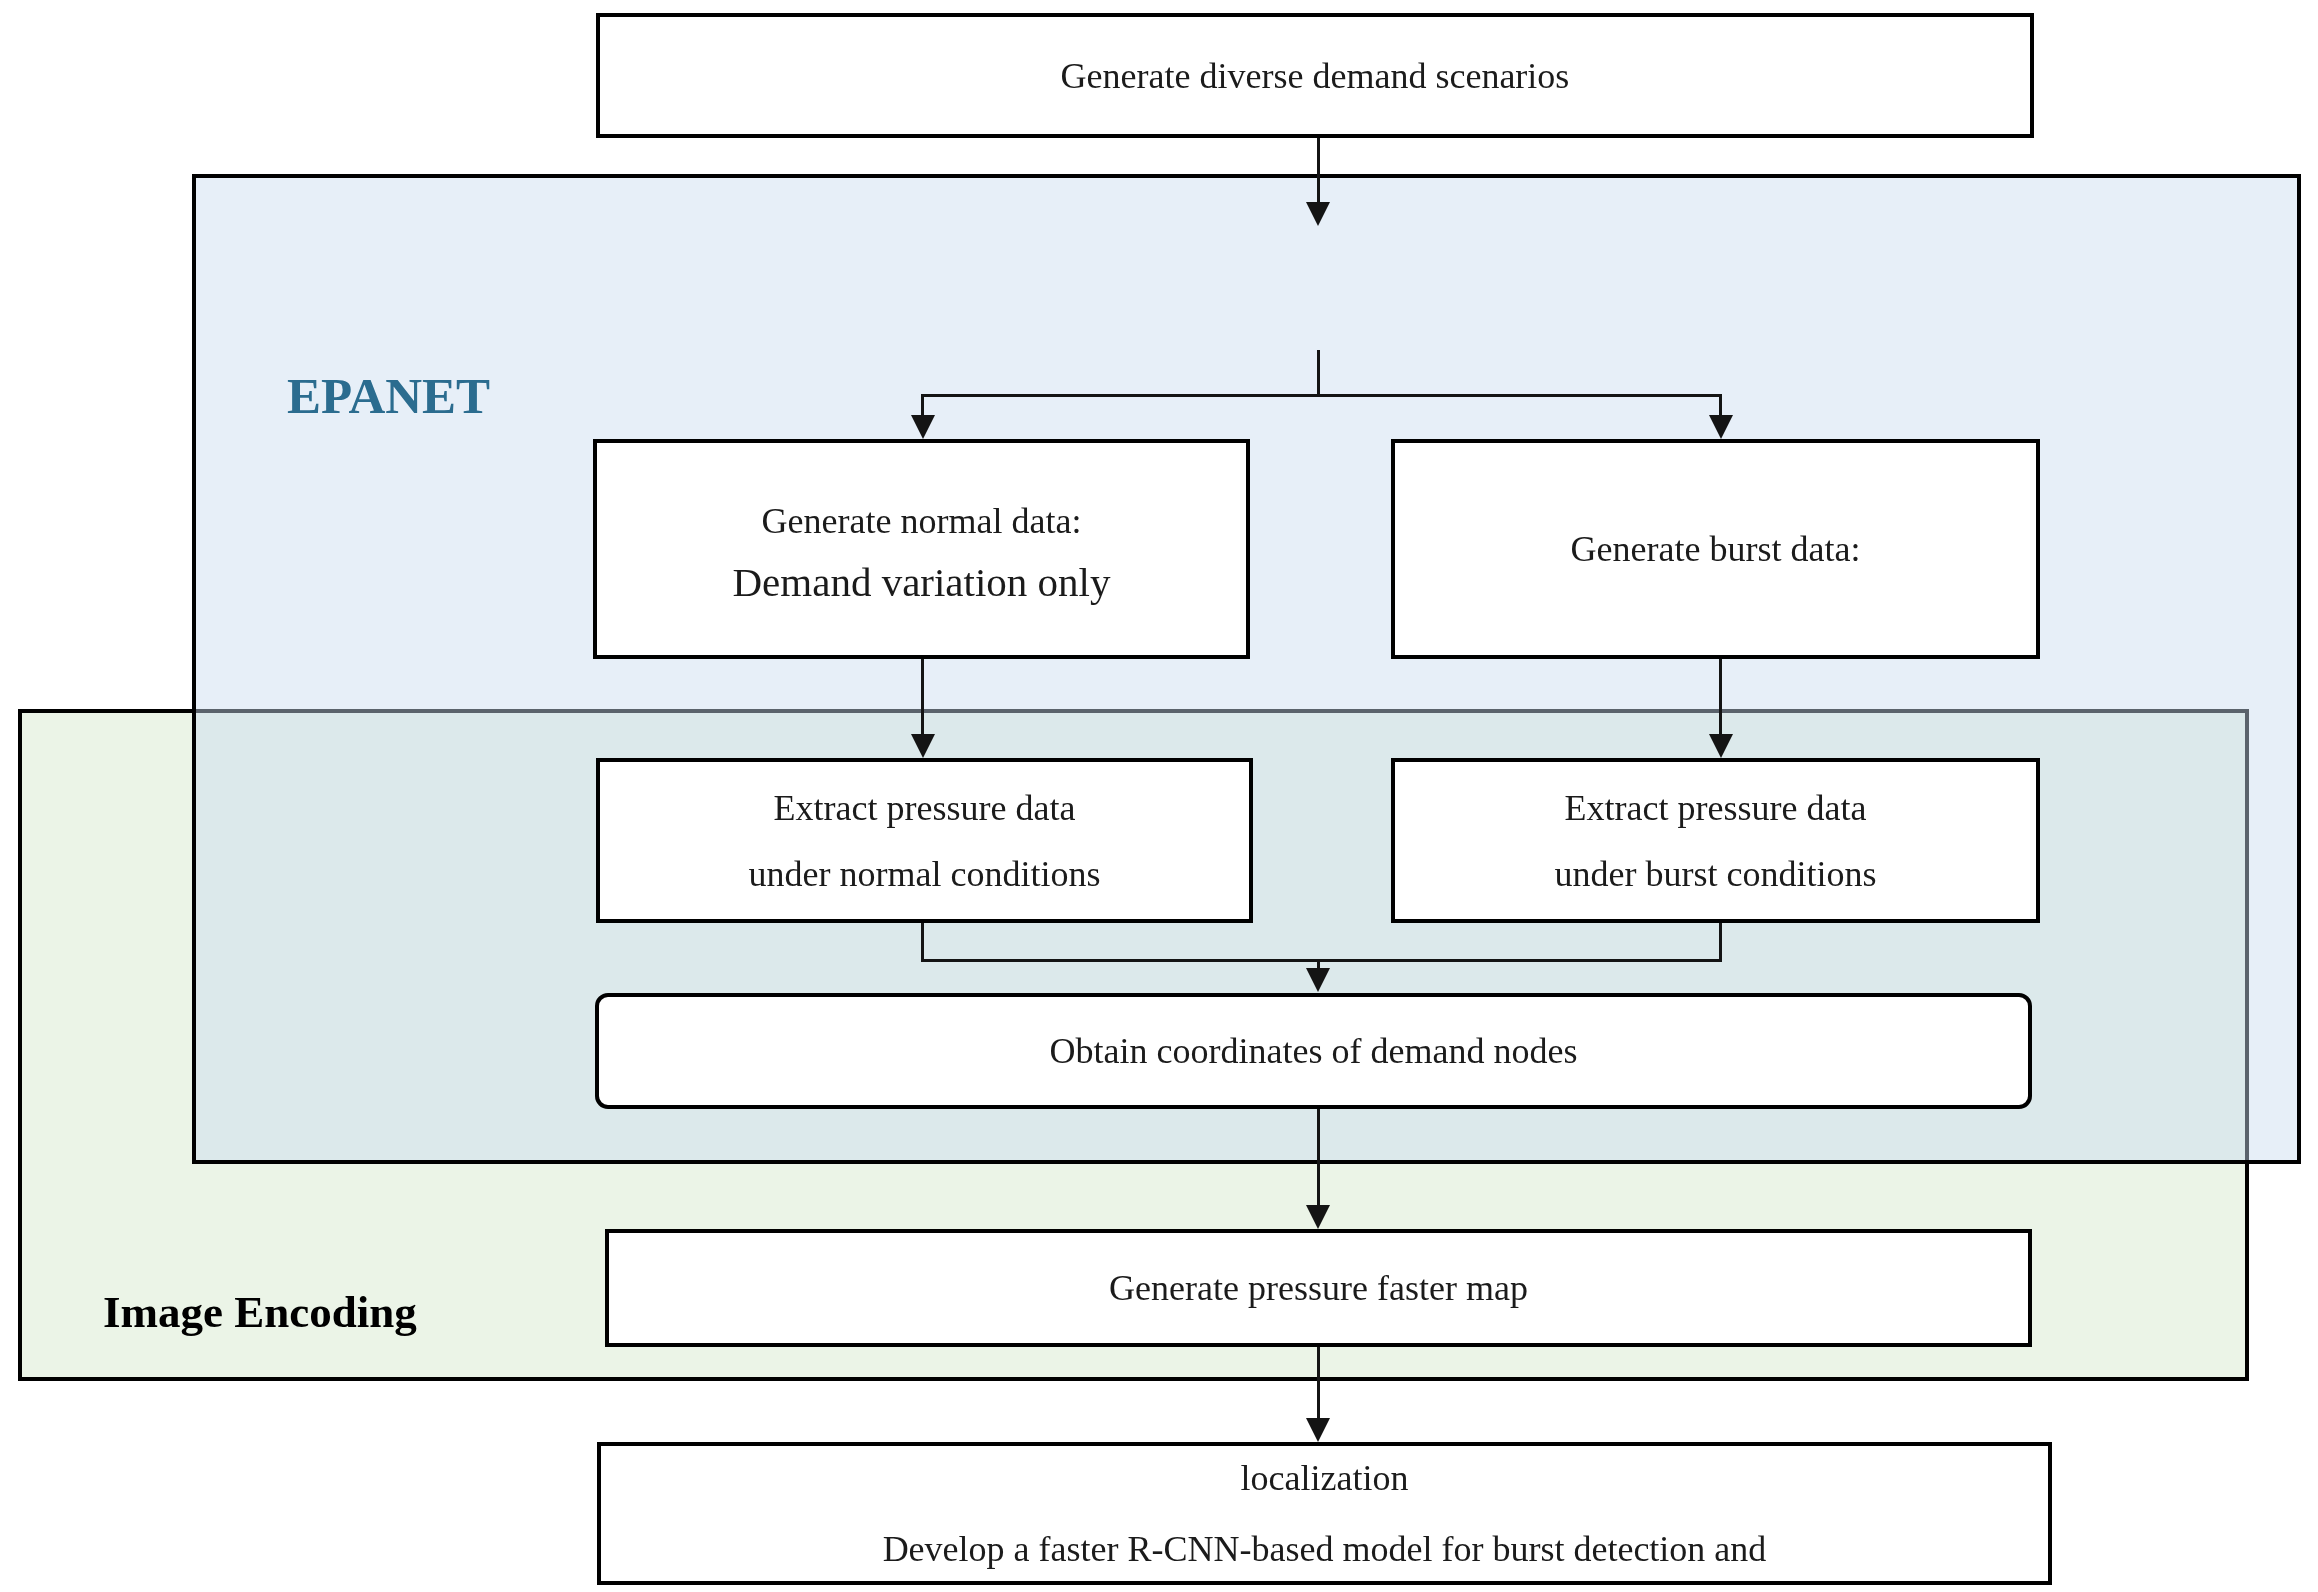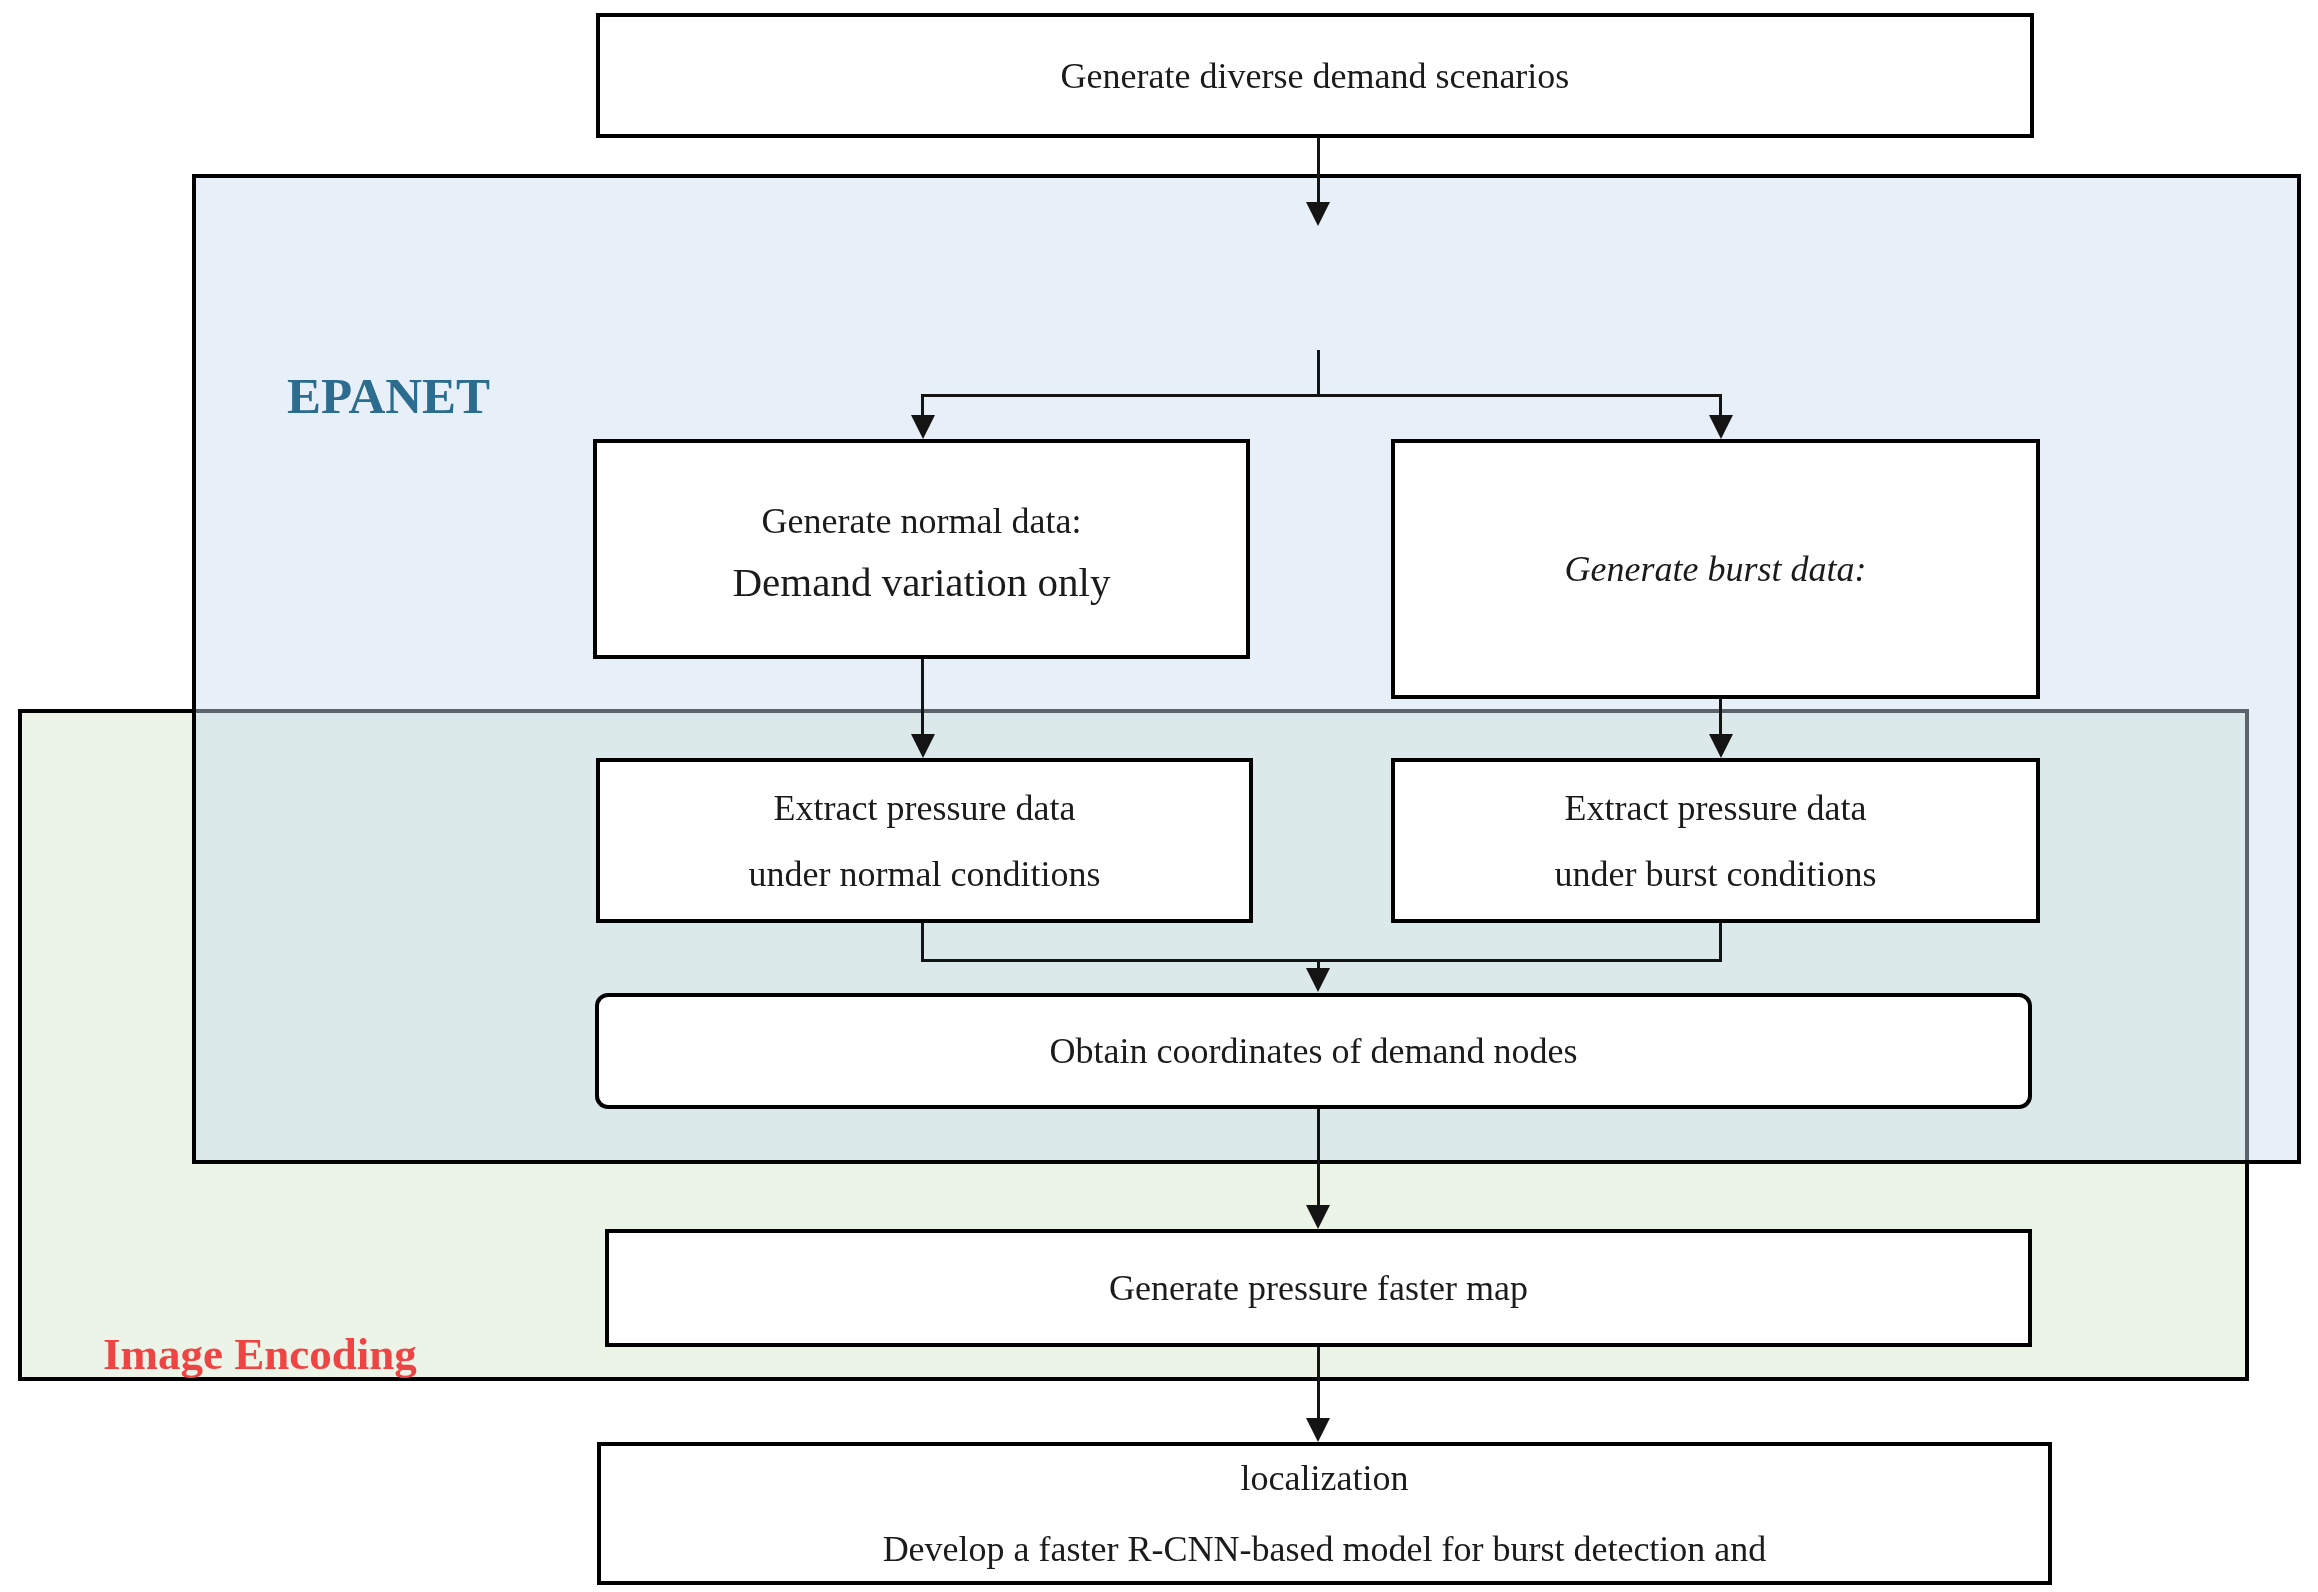--- a/index.html
+++ b/index.html
@@ -18,21 +18,21 @@
   }
   #region-green { background: #ebf4e7; z-index: 1; }
   #region-blue  { background: rgba(202, 220, 240, 0.45); z-index: 2; }
   .rlabel {
     position: absolute;
     z-index: 4;
     font-weight: bold;
     white-space: nowrap;
   }
   #epanet-label { left: 287px; top: 367px; font-size: 51px; color: #2b6c8f; }
-  #imgenc-label { left: 103px; top: 1328px; font-size: 45px; color: #ef4444; }
+  #imgenc-label { left: 103px; top: 1286px; font-size: 45px; color: #000000; }
   .cline { position: absolute; background: #141414; z-index: 3; }
   .ahead {
     position: absolute; width: 0; height: 0; z-index: 3;
     border-left: 12.5px solid transparent;
     border-right: 12.5px solid transparent;
     border-top: 24px solid #141414;
   }
   .node {
     position: absolute;
     box-sizing: border-box;
@@ -92,21 +92,21 @@
   <div class="node" id="node-scenarios" style="left:596px; top:13.4px; width:1438px; height:125px;">
     <div class="ln lg">Generate diverse demand scenarios</div>
   </div>
 
 
   <div class="node" id="node-normal" style="left:593px; top:439px; width:657px; height:220px;">
     <div class="ln lg">Generate normal data:</div>
     <div class="ln md">Demand variation only</div>
   </div>
 
-  <div class="node" id="node-burst" style="left:1391px; top:439px; width:649px; height:260px;font-style:italic;">
+  <div class="node" id="node-burst" style="left:1391px; top:439px; width:649px; height:220px;">
     <div class="ln lg">Generate burst data:</div>
   </div>
 
   <div class="node" id="node-extract-normal" style="left:596px; top:758px; width:657px; height:165px;">
     <div class="ln lg">Extract pressure data</div>
     <div class="ln lg">under normal conditions</div>
   </div>
 
   <div class="node" id="node-extract-burst" style="left:1391px; top:758px; width:649px; height:165px;">
     <div class="ln lg">Extract pressure data</div>

